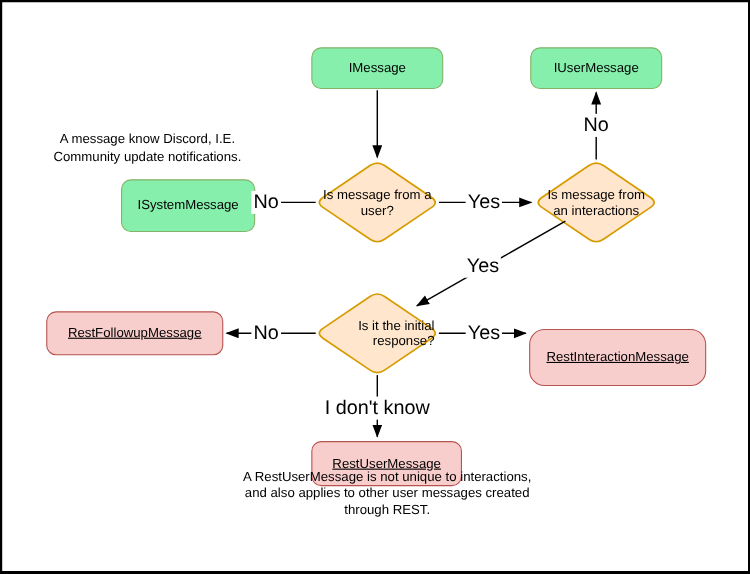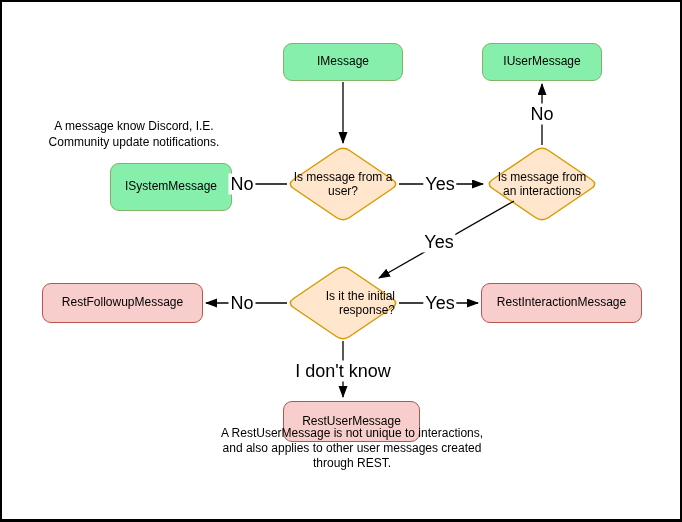--- a/index.html
+++ b/index.html
@@ -36,20 +36,21 @@
     color: #000000;
     line-height: 1.15;
   }
   .node.green {
     background: #86efac;
     border: 1.5px solid #82b366;
   }
   .node.red {
     background: #f8cecc;
     border: 1.5px solid #b85450;
+    text-decoration: underline;
   }
   .dtext {
     position: absolute;
     display: flex;
     align-items: center;
     justify-content: center;
     text-align: center;
     font-size: 12px;
     color: #000000;
     line-height: 1.2;
@@ -71,21 +72,21 @@
     line-height: 1.35;
     white-space: pre-line;
   }
   .note.bottom { line-height: 1.25; }
 
   
   .pos-imessage        { left: 281px; top: 41px;  width: 120px; height: 38px; }
   .pos-iusermessage    { left: 480px; top: 41px;  width: 120px; height: 38px; }
   .pos-isystemmessage  { left: 80px;  top: 161px; width: 122px; height: 48px; margin-left: 28px; }
   .pos-restfollowup    { left: 40px;  top: 281px; width: 161px; height: 40px; }
-  .pos-restinteraction { left: 479px; top: 281px; width: 161px; height: 40px; }
+  .pos-restinteraction { left: 479px; top: 297px; width: 161px; height: 52px; border-radius: 14px; }
   .pos-restuser        { left: 281px; top: 399px; width: 137px; height: 41px; }
 
   .pos-q-user        { left: 289px; top: 162px; width: 104px; height: 40px; }
   .pos-q-interaction { left: 488px; top: 162px; width: 104px; height: 40px; }
   .pos-q-initial     { left: 289px; top: 281px; width: 104px; height: 40px; text-align: right; }
 
   .pos-lbl-no-system       { left: 240px; top: 182px; }
   .pos-lbl-yes-interaction { left: 438px; top: 182px; }
   .pos-lbl-no-user         { left: 540px; top: 112px; }
   .pos-lbl-yes-initial     { left: 437px; top: 240px; }

